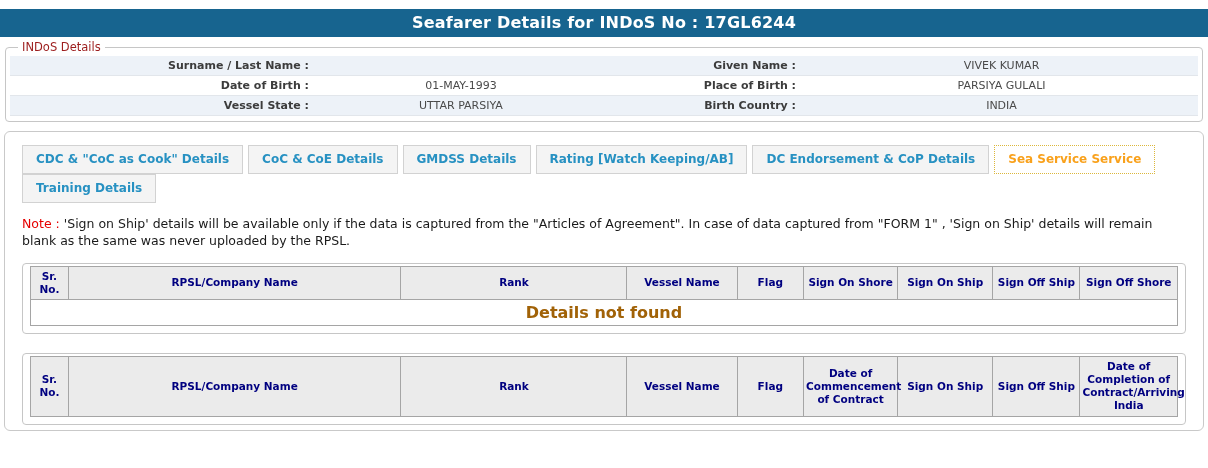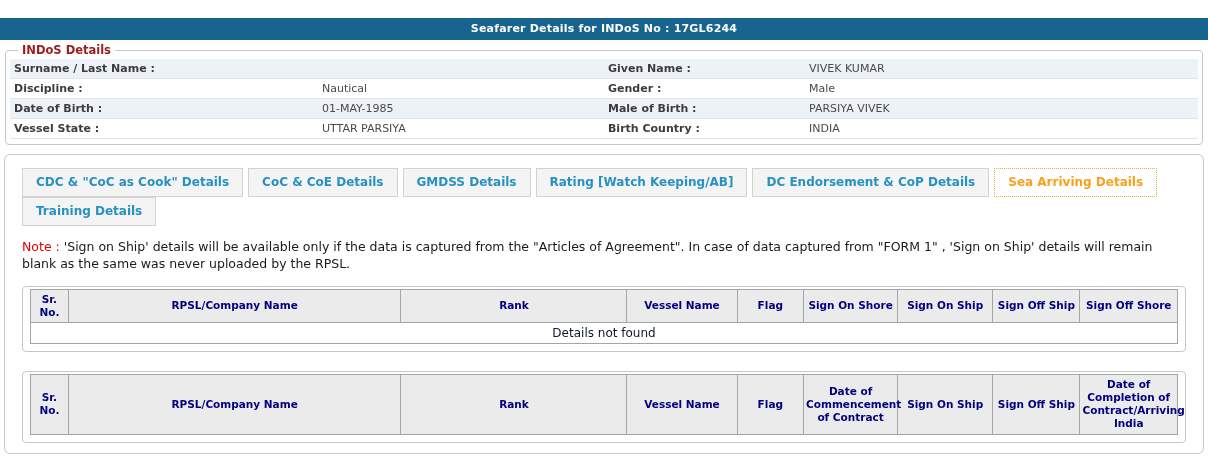--- a/index.html
+++ b/index.html
@@ -4,41 +4,41 @@
 <style>
   * { box-sizing: border-box; }
   html,body { margin:0; padding:0; }
   body {
     width:1208px; height:468px; overflow:hidden;
     background:#ffffff;
     font-family:"DejaVu Sans","Liberation Sans",sans-serif;
   }
   
   .title-bar {
-    margin-top:18px; background:#17648f; color:#ffffff;
-    text-align:center; font-weight:bold; font-size:11px;
+    margin-top:9px; background:#17648f; color:#ffffff;
+    text-align:center; font-weight:bold; font-size:16px;
     padding:4px 0 5px; letter-spacing:.2px;
   }
   
   fieldset {
     border:1px solid #c6c6c6; border-radius:4px;
     margin:0; padding:2px 4px 5px;
   }
   fieldset legend {
-    color:#9c1c1c; font-weight:bold; font-size:11.5px;
+    color:#9c1c1c; font-weight:normal; font-size:11.5px;
     padding:0 4px; margin-left:8px;
   }
   .indos-fieldset { margin:3px 5px 0; }
   
   table.details { width:100%; border-collapse:collapse; font-size:11px; }
   table.details tr:nth-child(odd)  { background:#edf2f8; }
   table.details tr:nth-child(even) { background:#ffffff; }
   table.details td { padding:3px 4px; border-bottom:1px solid #e2e6eb; height:13px; }
-  table.details td.lbl { font-weight:bold; color:#3c3c3c; text-align:left; white-space:nowrap; }
-  table.details td.val { color:#4a4a4a; text-align:left; padding-left:9px; white-space:nowrap; }
+  table.details td.lbl { font-weight:bold; color:#3c3c3c; text-align:right; white-space:nowrap; }
+  table.details td.val { color:#4a4a4a; text-align:center; padding-left:9px; white-space:nowrap; }
   
   .content-panel {
     margin:9px 4px 0; border:1px solid #c9c9c9; border-radius:6px;
     padding:13px 17px 10px; height:300px; overflow:hidden;
   }
   .tabs-row { margin-bottom:8px; }
   .tab {
     display:inline-block; padding:6px 13px 7px; margin:0 5px 0 0;
     background:#f4f4f4; border:1px solid #d2d2d2;
     color:#2791c2; font-weight:bold; font-size:12px; cursor:pointer;
@@ -56,21 +56,21 @@
   table.grid th {
     background:#ebebeb; color:#000080; font-weight:bold;
     border:1px solid #a5a5a5; padding:3px 2px; text-align:center; line-height:1.25;
   }
   table.grid td {
     border:1px solid #a5a5a5; padding:3px 5px; color:#1a1a1a;
     font-weight:bold; height:18px; overflow:hidden; white-space:nowrap;
   }
   table.grid td:first-child { text-align:center; }
   table.grid td.empty-msg {
-    color:#0f172a; text-align:center; font-size:12px; font-weight:normal;
+    color:#a16207; text-align:center; font-size:16px; font-weight:bold;
   }
 </style>
 </head>
 <body>
 
 <div class="title-bar">Seafarer Details for INDoS No : 17GL6244</div>
 
 <fieldset class="indos-fieldset">
   <legend>INDoS Details</legend>
   <table class="details">
@@ -81,43 +81,37 @@
         <col style="width:33.5%">
     </colgroup>
     <tbody id="details-body">
         <tr>
           <td class="lbl">Surname / Last Name :</td>
           <td class="val"></td>
           <td class="lbl">Given Name :</td>
           <td class="val">VIVEK KUMAR</td>
         </tr>
         <tr>
-          <td class="lbl">Discipline :</td>
-          <td class="val">Nautical</td>
-          <td class="lbl">Gender :</td>
-          <td class="val">Male</td>
-        </tr>
-        <tr>
           <td class="lbl">Date of Birth :</td>
-          <td class="val">01-MAY-1985</td>
-          <td class="lbl">Male of Birth :</td>
-          <td class="val">PARSIYA VIVEK</td>
+          <td class="val">01-MAY-1993</td>
+          <td class="lbl">Place of Birth :</td>
+          <td class="val">PARSIYA GULALI</td>
         </tr>
         <tr>
           <td class="lbl">Vessel State :</td>
           <td class="val">UTTAR PARSIYA</td>
           <td class="lbl">Birth Country :</td>
           <td class="val">INDIA</td>
         </tr>
       </tbody>
   </table>
 </fieldset>
 
 <div class="content-panel">
-  <div class="tabs-row" id="tabs-row1"><div class="tab">CDC &amp; "CoC as Cook" Details</div><div class="tab">CoC &amp; CoE Details</div><div class="tab">GMDSS Details</div><div class="tab">Rating [Watch Keeping/AB]</div><div class="tab">DC Endorsement &amp; CoP Details</div><div class="tab active">Sea Arriving Details</div><div class="tab">Training Details</div></div>
+  <div class="tabs-row" id="tabs-row1"><div class="tab">CDC &amp; "CoC as Cook" Details</div><div class="tab">CoC &amp; CoE Details</div><div class="tab">GMDSS Details</div><div class="tab">Rating [Watch Keeping/AB]</div><div class="tab">DC Endorsement &amp; CoP Details</div><div class="tab active">Sea Service Service</div><div class="tab">Training Details</div></div>
 
   <div class="note">
     <span class="note-prefix">Note :</span><span> 'Sign on Ship' details will be available only if the data is captured from the "Articles of Agreement". In case of data captured from "FORM 1" , 'Sign on Ship' details will remain blank as the same was never uploaded by the RPSL.</span>
   </div>
 
   <fieldset class="tbl-fieldset">
     <table class="grid" id="aoa-table">
         <colgroup>
           <col style="width: 3.3%;">
           <col style="width: 29%;">

